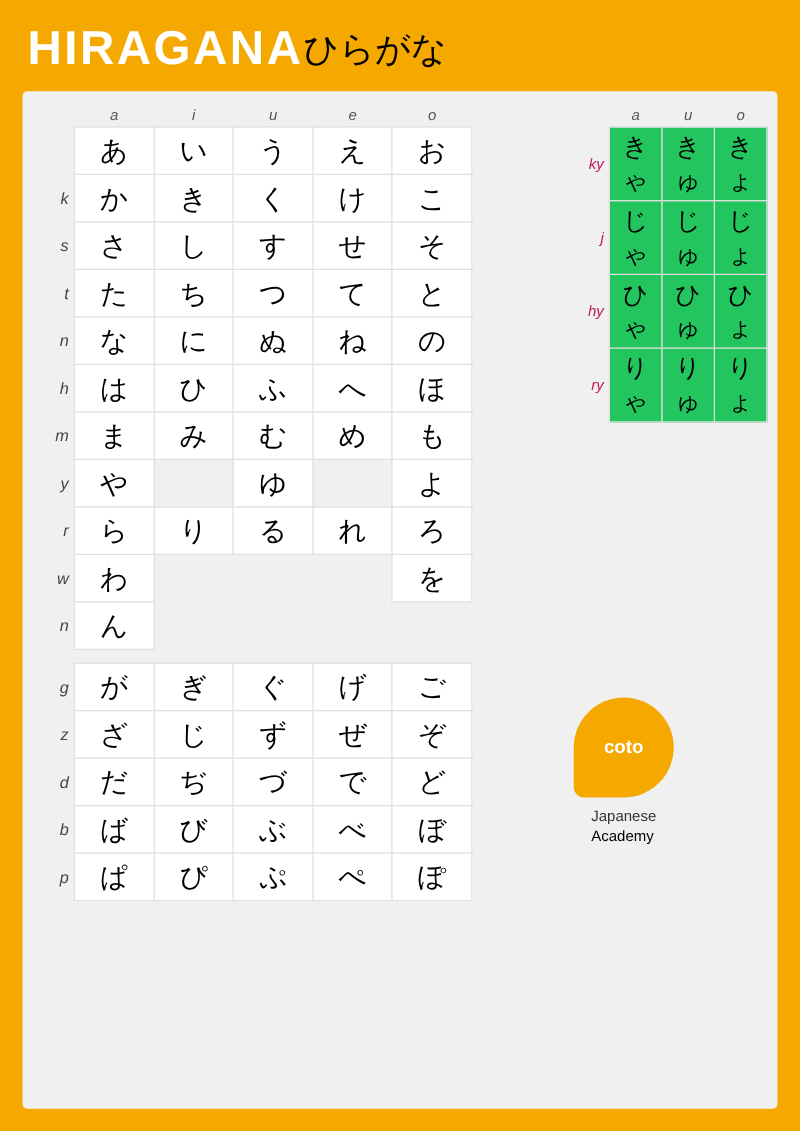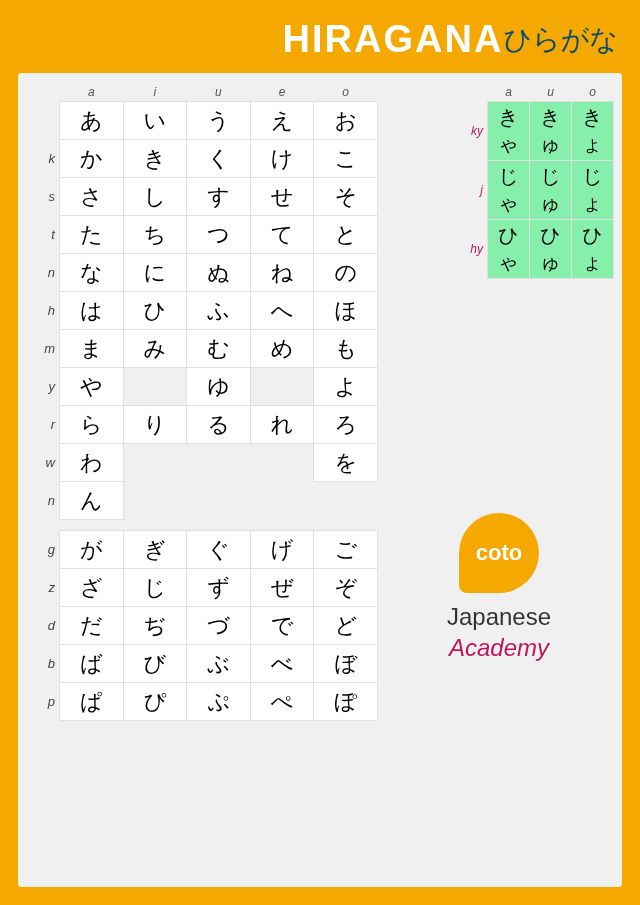--- a/index.html
+++ b/index.html
@@ -13,34 +13,34 @@
     .outer {
       width: 640px;
       height: 905px;
       background: #F5A800;
       padding: 18px 18px 18px 18px;
       display: flex;
       flex-direction: column;
     }
     .header {
       display: flex;
-      justify-content: flex-end;
+      justify-content: flex-start;
       align-items: center;
       margin-bottom: 12px;
       padding: 0 4px;
     }
     .header-title {
       font-size: 38px;
       font-weight: 900;
       color: white;
       letter-spacing: 2px;
     }
     .header-kana {
       font-size: 28px;
-      color: #0c4a6e;
+      color: #000000;
       font-weight: 400;
     }
     .main-content {
       background: #f0f0f0;
       flex: 1;
       border-radius: 4px;
       padding: 10px 8px;
       display: flex;
       flex-direction: row;
       gap: 6px;
@@ -69,21 +69,21 @@
       font-size: 13px;
     }
     .kana-cell {
       background: white;
       font-size: 22px;
       width: 38px;
       height: 38px;
       border: 1px solid #e0e0e0;
     }
     .kana-cell-small {
-      background: #86efac;
+      background: #22c55e;
       font-size: 20px;
       width: 42px;
       height: 38px;
       border: 1px solid #e0e0e0;
     }
     .row-label {
       font-size: 13px;
       color: #444;
       font-style: italic;
       width: 20px;
@@ -135,27 +135,27 @@
       height: 80px;
       background: #F5A800;
       border-radius: 50% 50% 50% 10%;
       display: flex;
       align-items: center;
       justify-content: center;
       margin-bottom: 8px;
     }
     .coto-text {
       color: white;
-      font-size: 22px;
+      font-size: 15px;
       font-weight: bold;
     }
     .academy-text {
-      font-size: 24px;
+      font-size: 12px;
       color: #333;
-      text-align: center;
+      text-align: left;
       line-height: 1.3;
     }
     .academy-text span {
       color: #F5A800;
     }
   </style>
 </head>
 <body>
 
 <div class="outer">
@@ -341,28 +341,34 @@
               <td class="kana-cell-small">じゃ</td>
               <td class="kana-cell-small">じゅ</td>
               <td class="kana-cell-small">じょ</td>
             </tr>
             <tr>
               <td class="combo-label">hy</td>
               <td class="kana-cell-small">ひゃ</td>
               <td class="kana-cell-small">ひゅ</td>
               <td class="kana-cell-small">ひょ</td>
             </tr>
+            <tr>
+              <td class="combo-label">ry</td>
+              <td class="kana-cell-small">りゃ</td>
+              <td class="kana-cell-small">りゅ</td>
+              <td class="kana-cell-small">りょ</td>
+            </tr>
           </tbody>
       </table>
 
       <div class="logo-area">
         <div class="coto-bubble">
           <span class="coto-text">coto</span>
         </div>
         <div class="academy-text">
           <div>Japanese</div>
-          <span style="color:#be185d;font-style:italic;">Academy</span>
+          <span style="color:#000000;">Academy</span>
         </div>
 
       </div>
     </div>
   </div>
 </div>
 
 </body></html>

